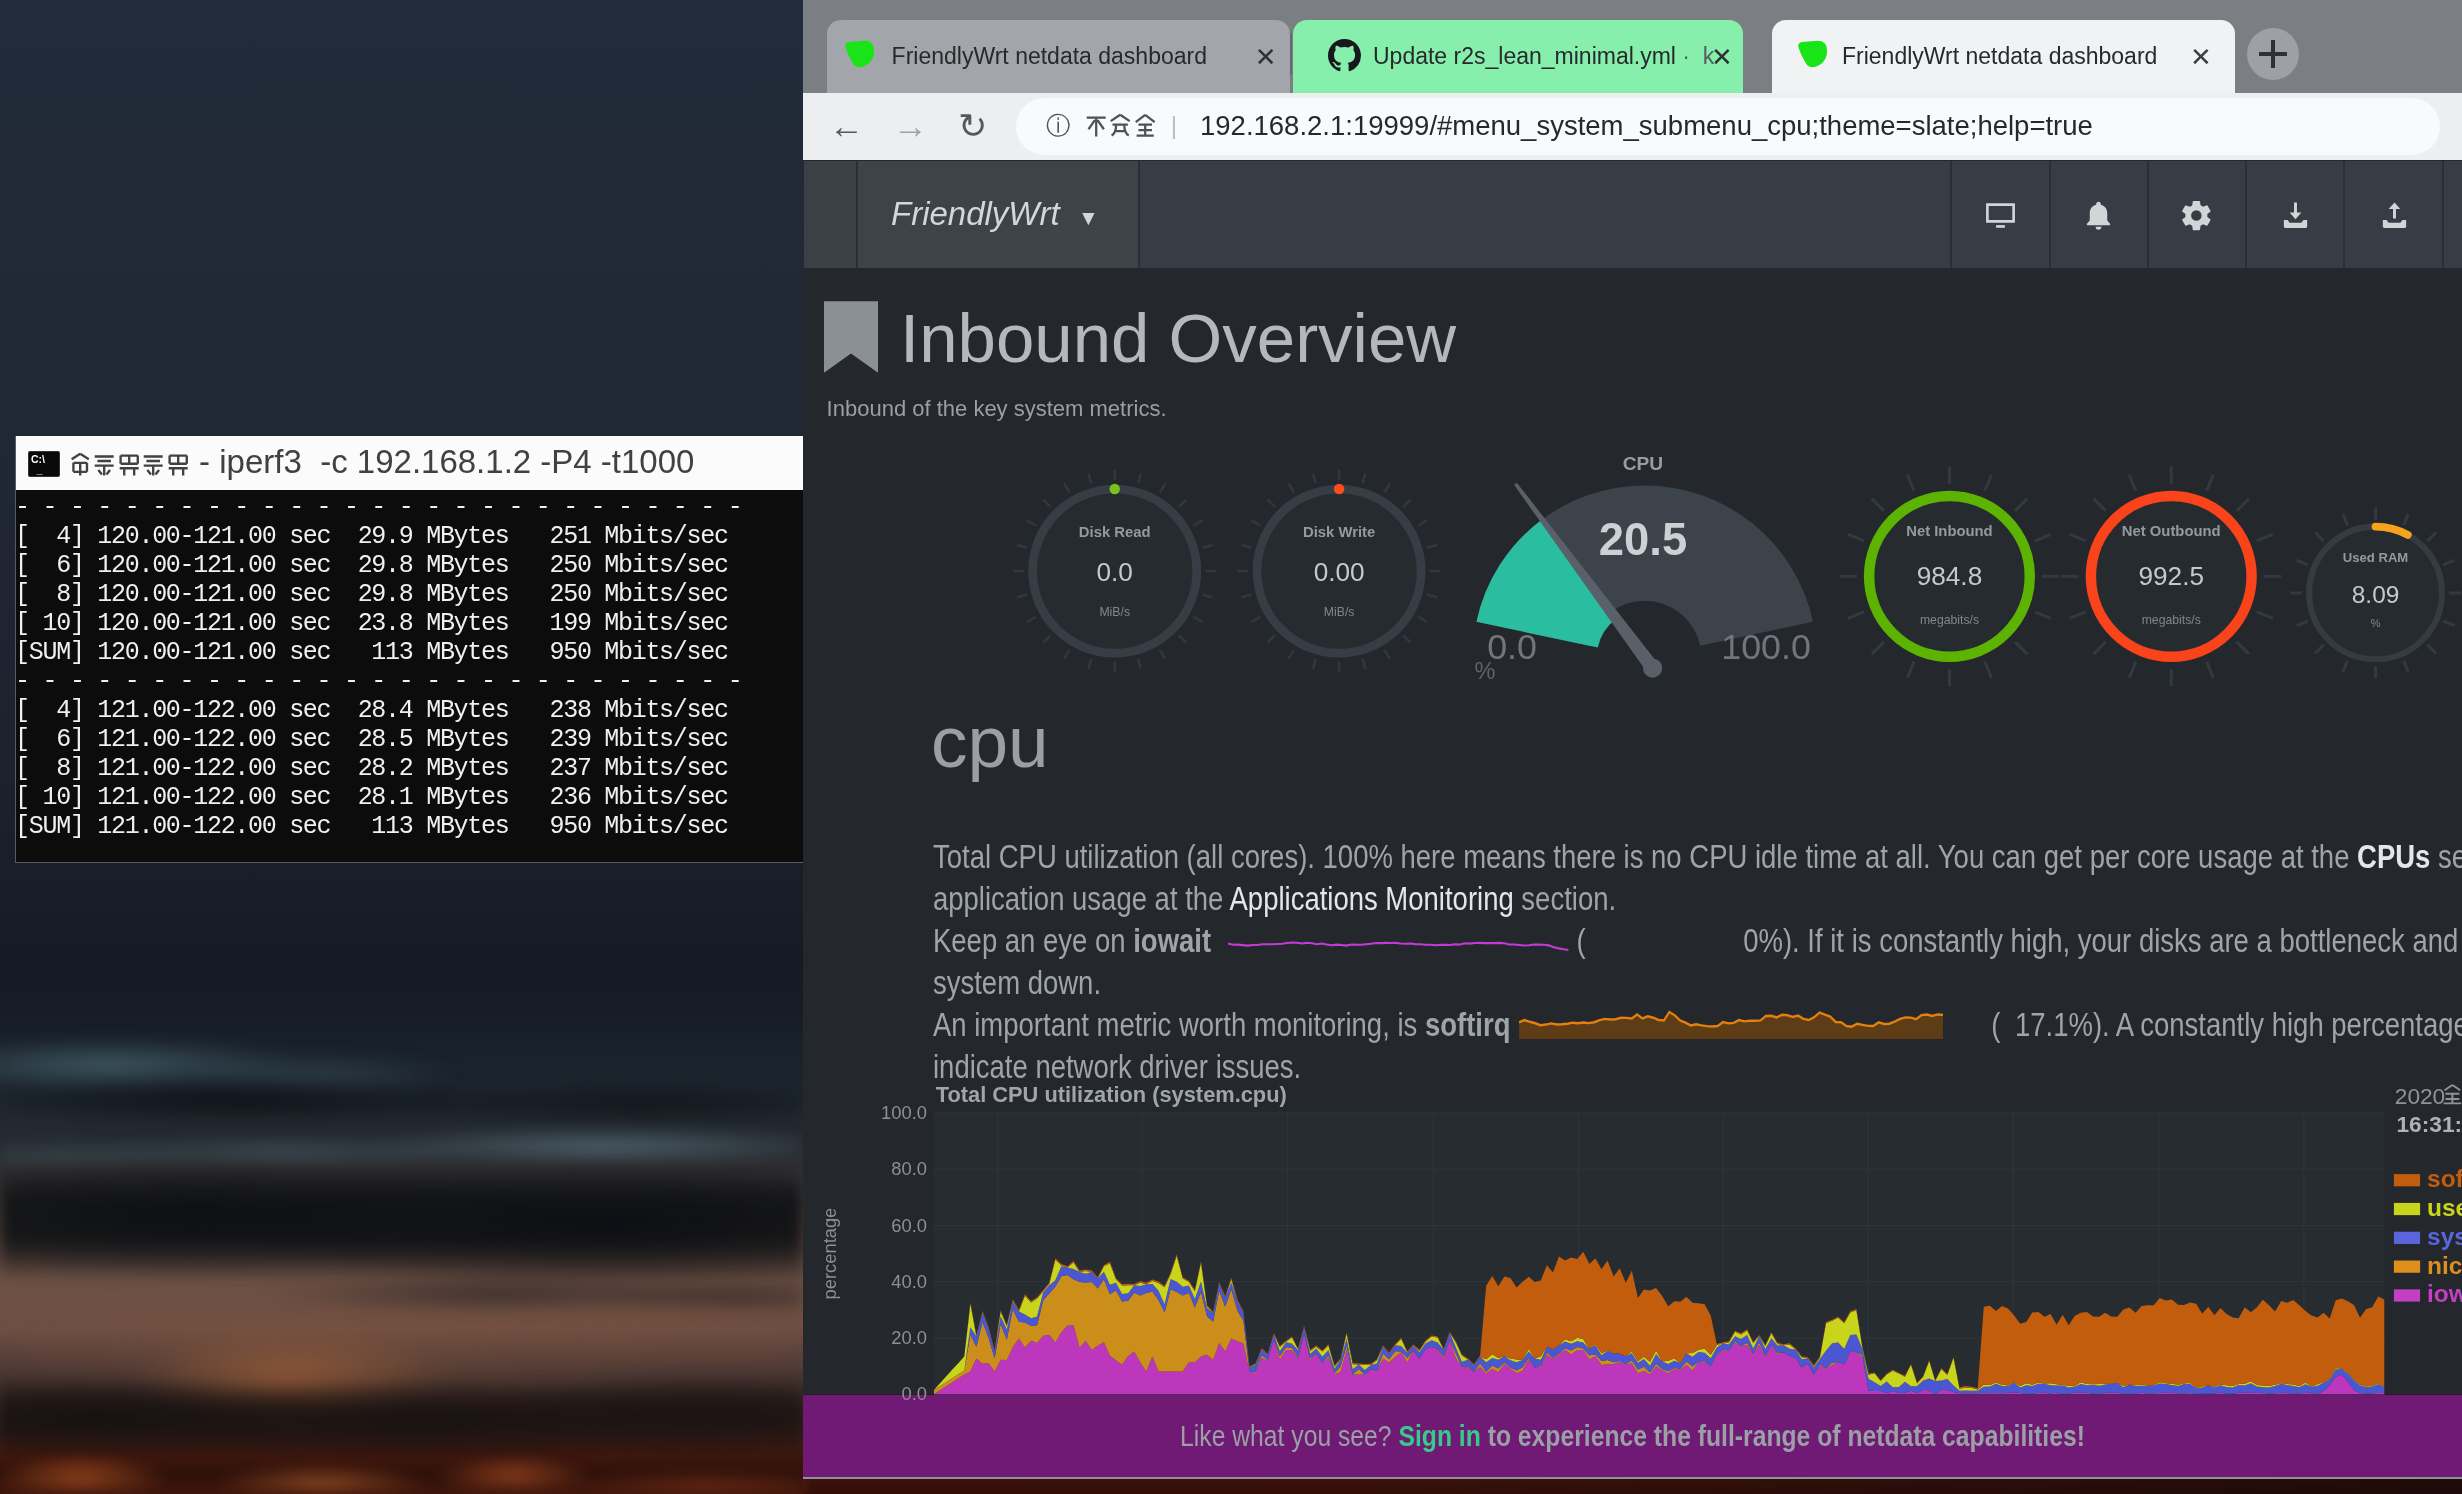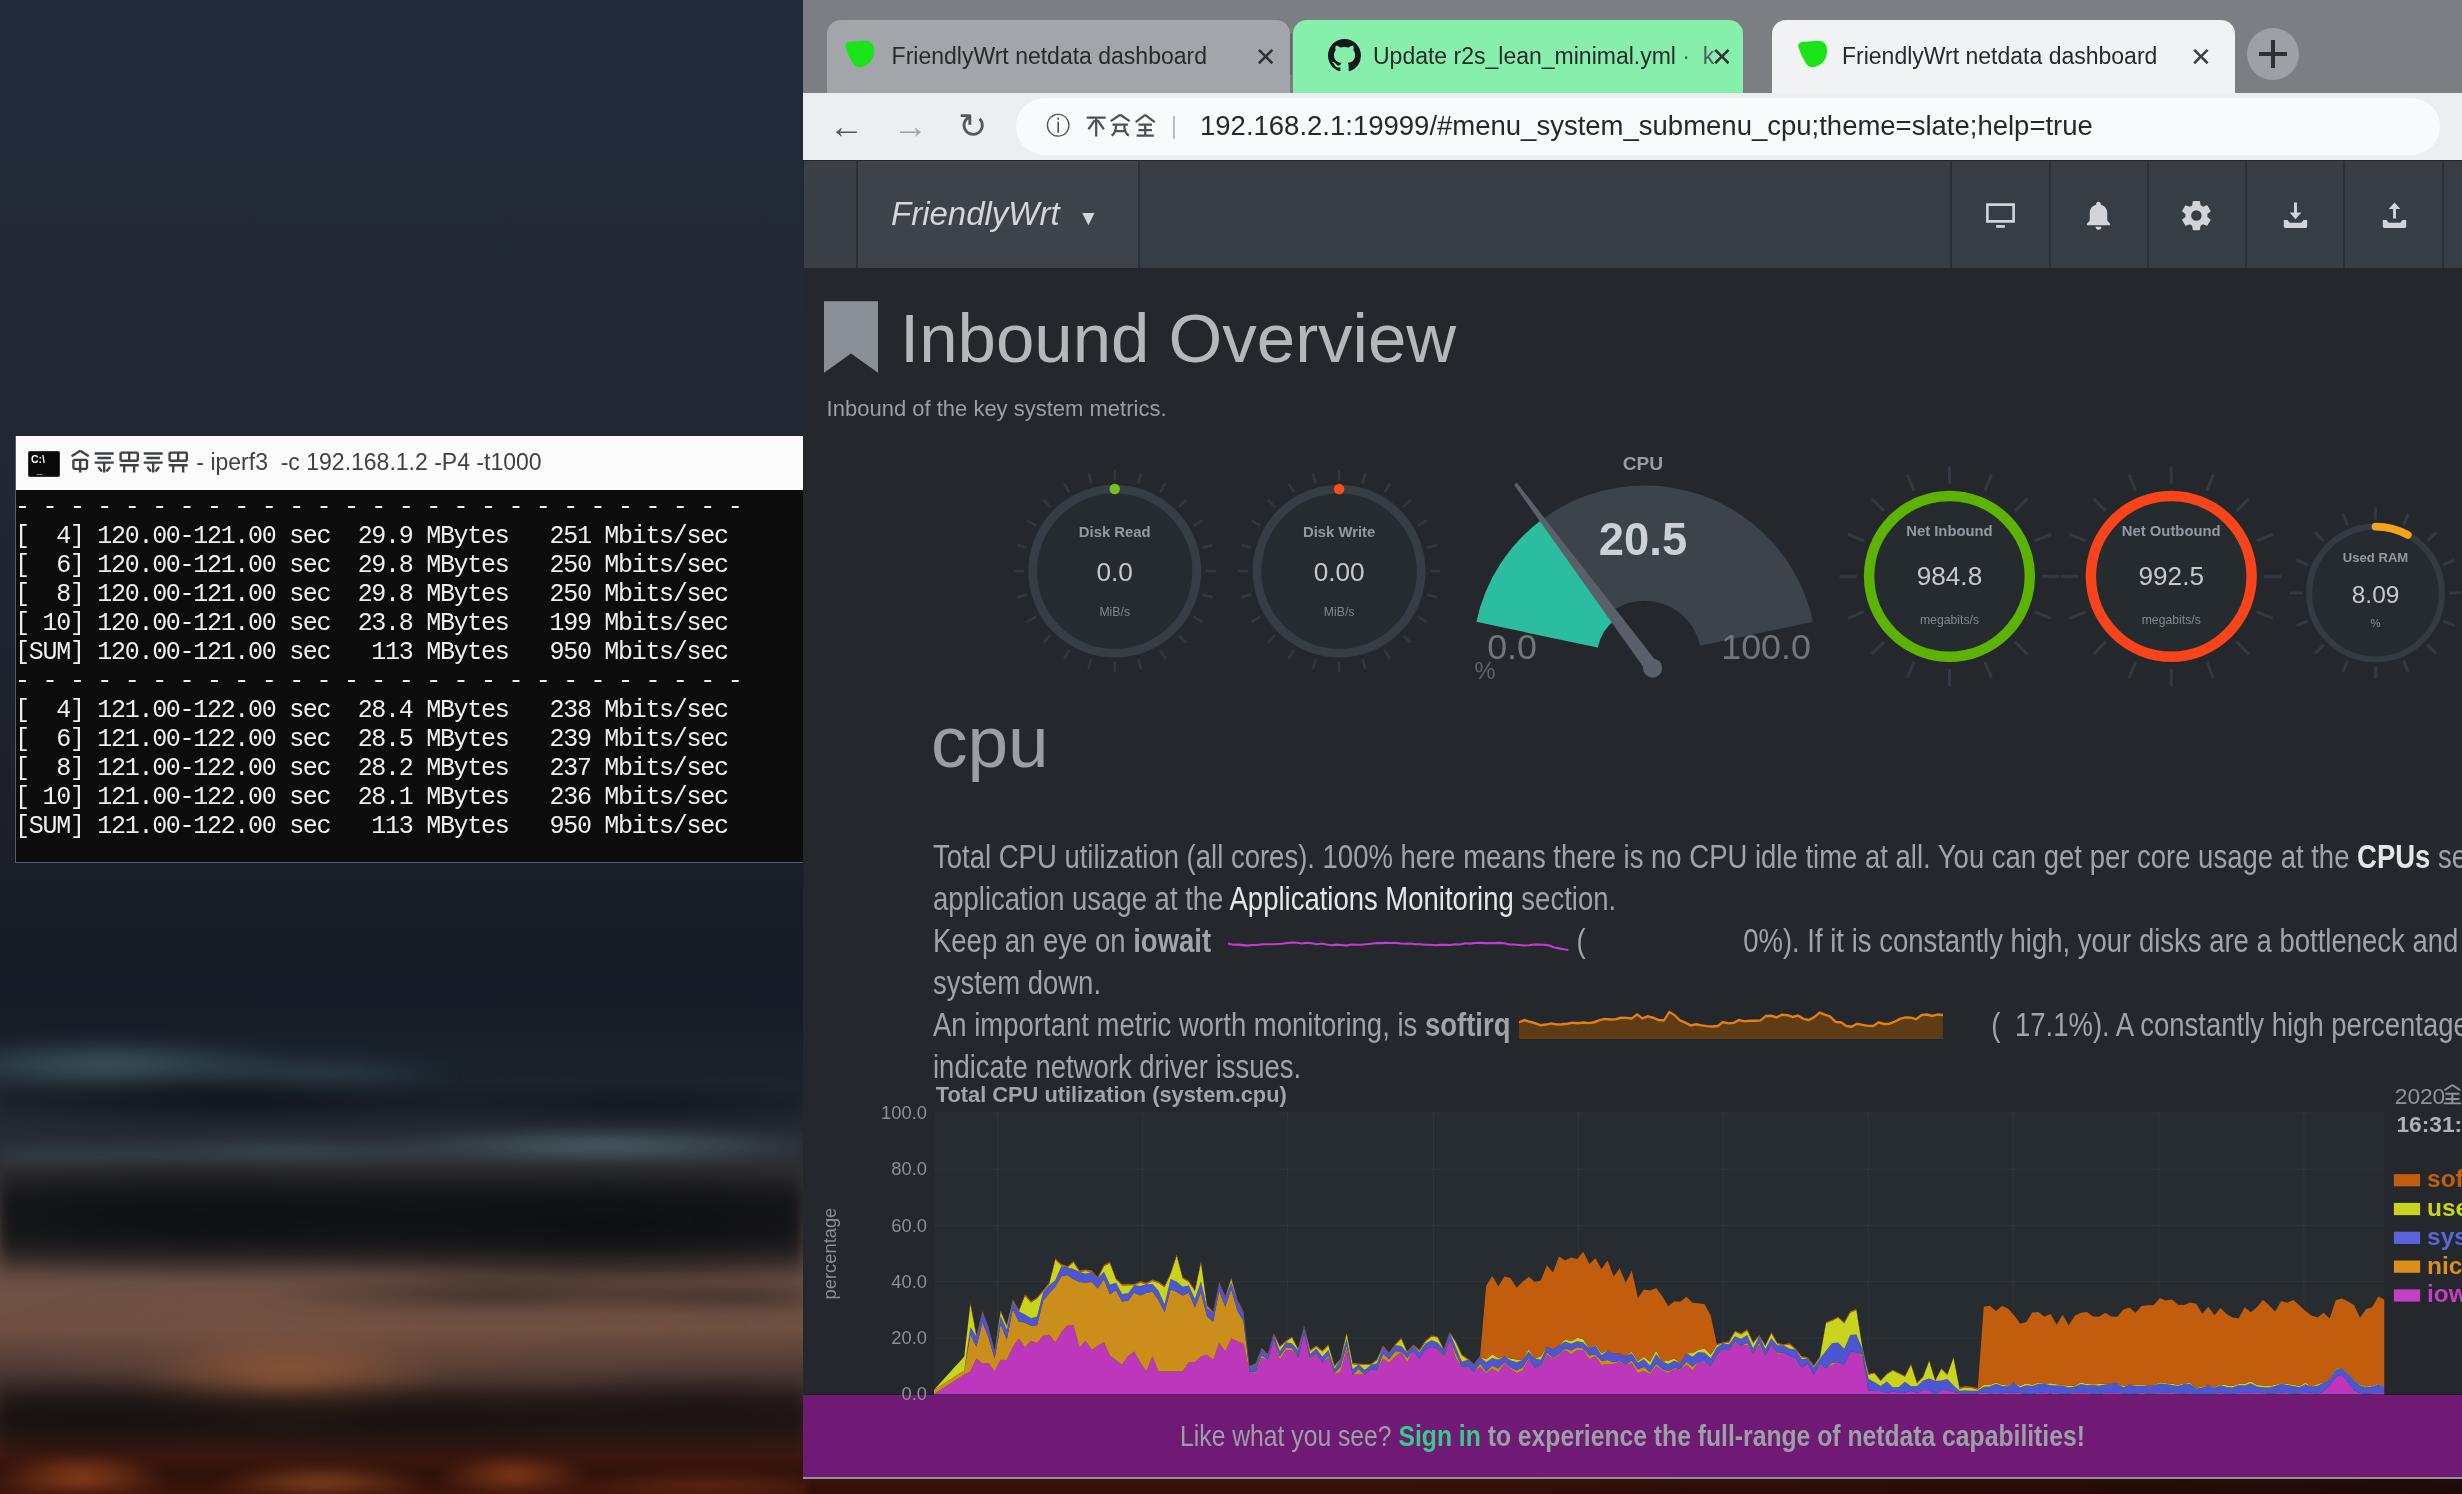--- a/index.html
+++ b/index.html
@@ -5,21 +5,21 @@
 html,body{margin:0;padding:0;width:2462px;height:1494px;overflow:hidden;background:#10151d;}
 *{box-sizing:border-box;}
 body{font-family:"Liberation Sans",sans-serif;}
 #wall{position:absolute;left:0;top:0;width:2462px;height:1494px;overflow:hidden;
 background:
 linear-gradient(90deg, rgba(0,0,0,0) 0%, rgba(0,0,0,0) 55%, rgba(10,6,8,0.55) 100%),
 linear-gradient(180deg,#222b39 0%,#212937 20%,#1f2533 38%,#1c212d 52%,#181d28 60%,#151a25 64%,#161d27 68%,#1b242d 72%,#282c32 77%,#4e4039 82%,#6e5145 86%,#6e4f43 89%,#4a3733 92%,#2d201d 95%,#47190f 97.5%,#330e08 100%);}
 #terminal{position:absolute;left:15px;top:436px;width:788px;height:427px;background:#0c0c0c;border:1.7px solid #565d64;border-top:none;border-right:none;}
 #ttitle{position:absolute;left:0;top:0;width:788px;height:54px;background:#fbfbfb;}
 #ticon{position:absolute;left:12.2px;top:15px;width:32px;height:26px;background:#0a0a0a;border:0.9px solid #333;border-radius:1.7px;color:#fff;font-size:10.5px;font-weight:bold;line-height:10.5px;padding:1.7px 1.7px;}
-#ttext{position:absolute;left:52px;top:0;height:54px;line-height:52px;font-size:23px;color:#3f4144;white-space:pre;}
+#ttext{position:absolute;left:52px;top:0;height:54px;line-height:52px;font-size:33px;color:#3f4144;white-space:pre;}
 #tbody{position:absolute;left:-0.9px;top:57px;white-space:pre;font-family:"Liberation Mono",monospace;font-size:25px;letter-spacing:-1.3px;line-height:29px;color:#f0f0f0;}
 
 #browser{position:absolute;left:803px;top:0;width:1659px;height:1478px;overflow:hidden;background:#24282d;}
 #tabbar{position:absolute;left:0;top:0;width:1659px;height:93px;background:#7b7e82;}
 .tab{position:absolute;top:20px;height:73px;border-radius:14px 14px 0 0;padding-left:29px;}
 #tab1{left:23.6px;width:463px;background:#a2a5a9;}
 #tab2{left:490px;width:450px;background:#86efac;}
 #tab3{left:969px;width:463px;background:#f1f2f4;}
 .tabtxt{position:absolute;top:0;height:73px;line-height:72px;font-size:23px;color:#27292c;white-space:nowrap;overflow:hidden;}
 .tabx{position:absolute;top:17.5px;width:38px;height:38px;font-size:26px;line-height:38px;text-align:center;color:#303134;}

